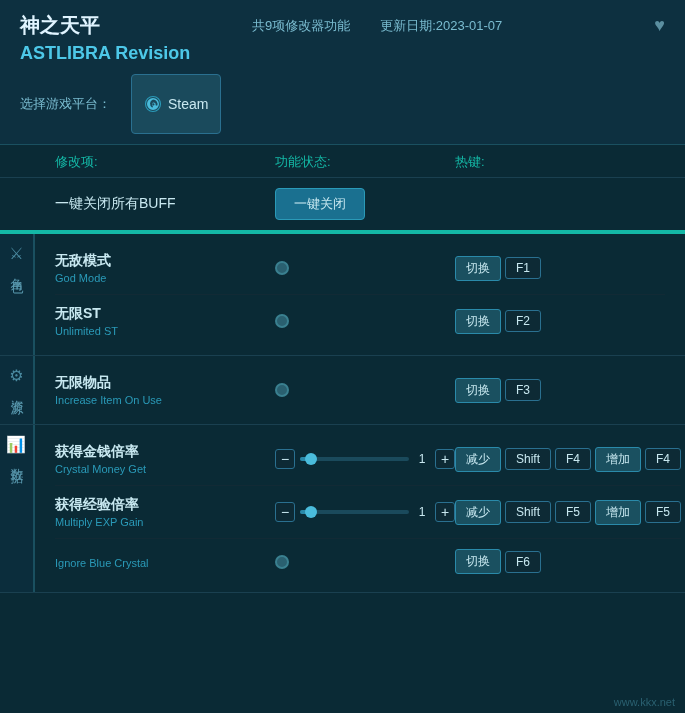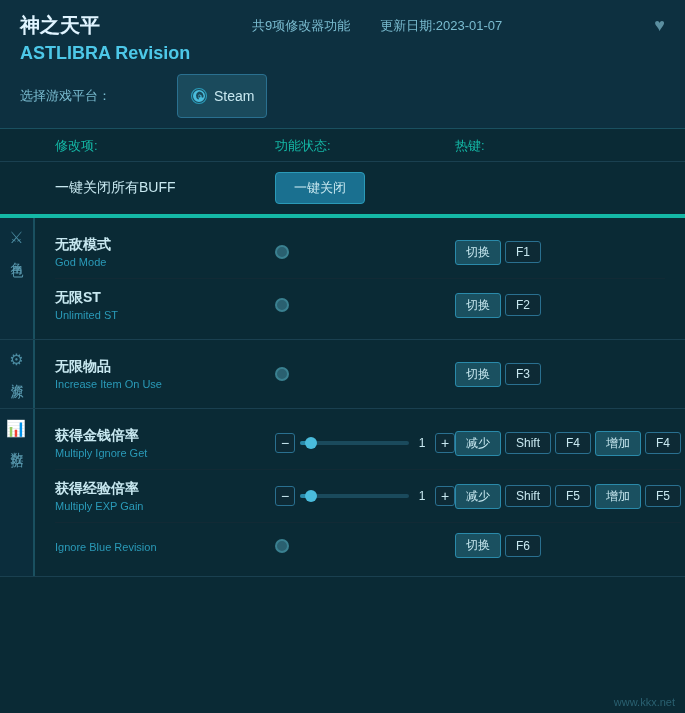--- a/index.html
+++ b/index.html
@@ -52,25 +52,24 @@
       font-size: 13px;
       color: #7abcd0;
     }
     .steam-btn {
       display: flex;
       align-items: center;
       gap: 6px;
       background: #1a4a5c;
       border: 1px solid #2a7090;
       border-radius: 4px;
-      padding: 12px 12px;
+      padding: 20px 12px;
       color: #c8e8f0;
       font-size: 14px;
       cursor: pointer;
-      margin-left: 46px;
     }
     .steam-icon {
       width: 18px;
       height: 18px;
     }
     .table-header {
       display: flex;
       padding: 8px 20px 6px 55px;
       font-size: 13px;
       color: #14b8a6;
@@ -363,21 +362,21 @@
 <div class="section-wrapper" style="border-bottom:1px solid #1a4050;">
   <div class="section-side">
     <div class="section-side-icon">📊</div>
     <div class="section-side-text">数据</div>
   </div>
   <div class="section-main">
 
     <div class="slider-row">
       <div class="slider-name-col">
         <div class="mod-name-cn">获得金钱倍率</div>
-        <div class="mod-name-en">Multiply Ignore Get</div>
+        <div class="mod-name-en">Crystal Money Get</div>
       </div>
       <div class="slider-control-col">
         <div class="slider-btn">−</div>
         <div class="slider-track">
           <div class="slider-fill"></div>
           <div class="slider-thumb"></div>
         </div>
         <div class="slider-value">1</div>
         <div class="slider-btn">+</div>
       </div>
@@ -408,21 +407,21 @@
         <button class="hotkey-btn accent">减少</button>
         <button class="hotkey-btn">Shift</button>
         <button class="hotkey-btn">F5</button>
         <button class="hotkey-btn accent">增加</button>
         <button class="hotkey-btn">F5</button>
       </div>
     </div>
 
     <div class="mod-row">
       <div class="mod-name-col">
-        <div class="mod-name-en">Ignore Blue Revision</div>
+        <div class="mod-name-en">Ignore Blue Crystal</div>
       </div>
       <div class="mod-status-col">
         <span class="toggle-circle"></span>
       </div>
       <div class="mod-hotkey-col">
         <button class="hotkey-btn accent">切换</button>
         <button class="hotkey-btn">F6</button>
       </div>
     </div>
   </div>

